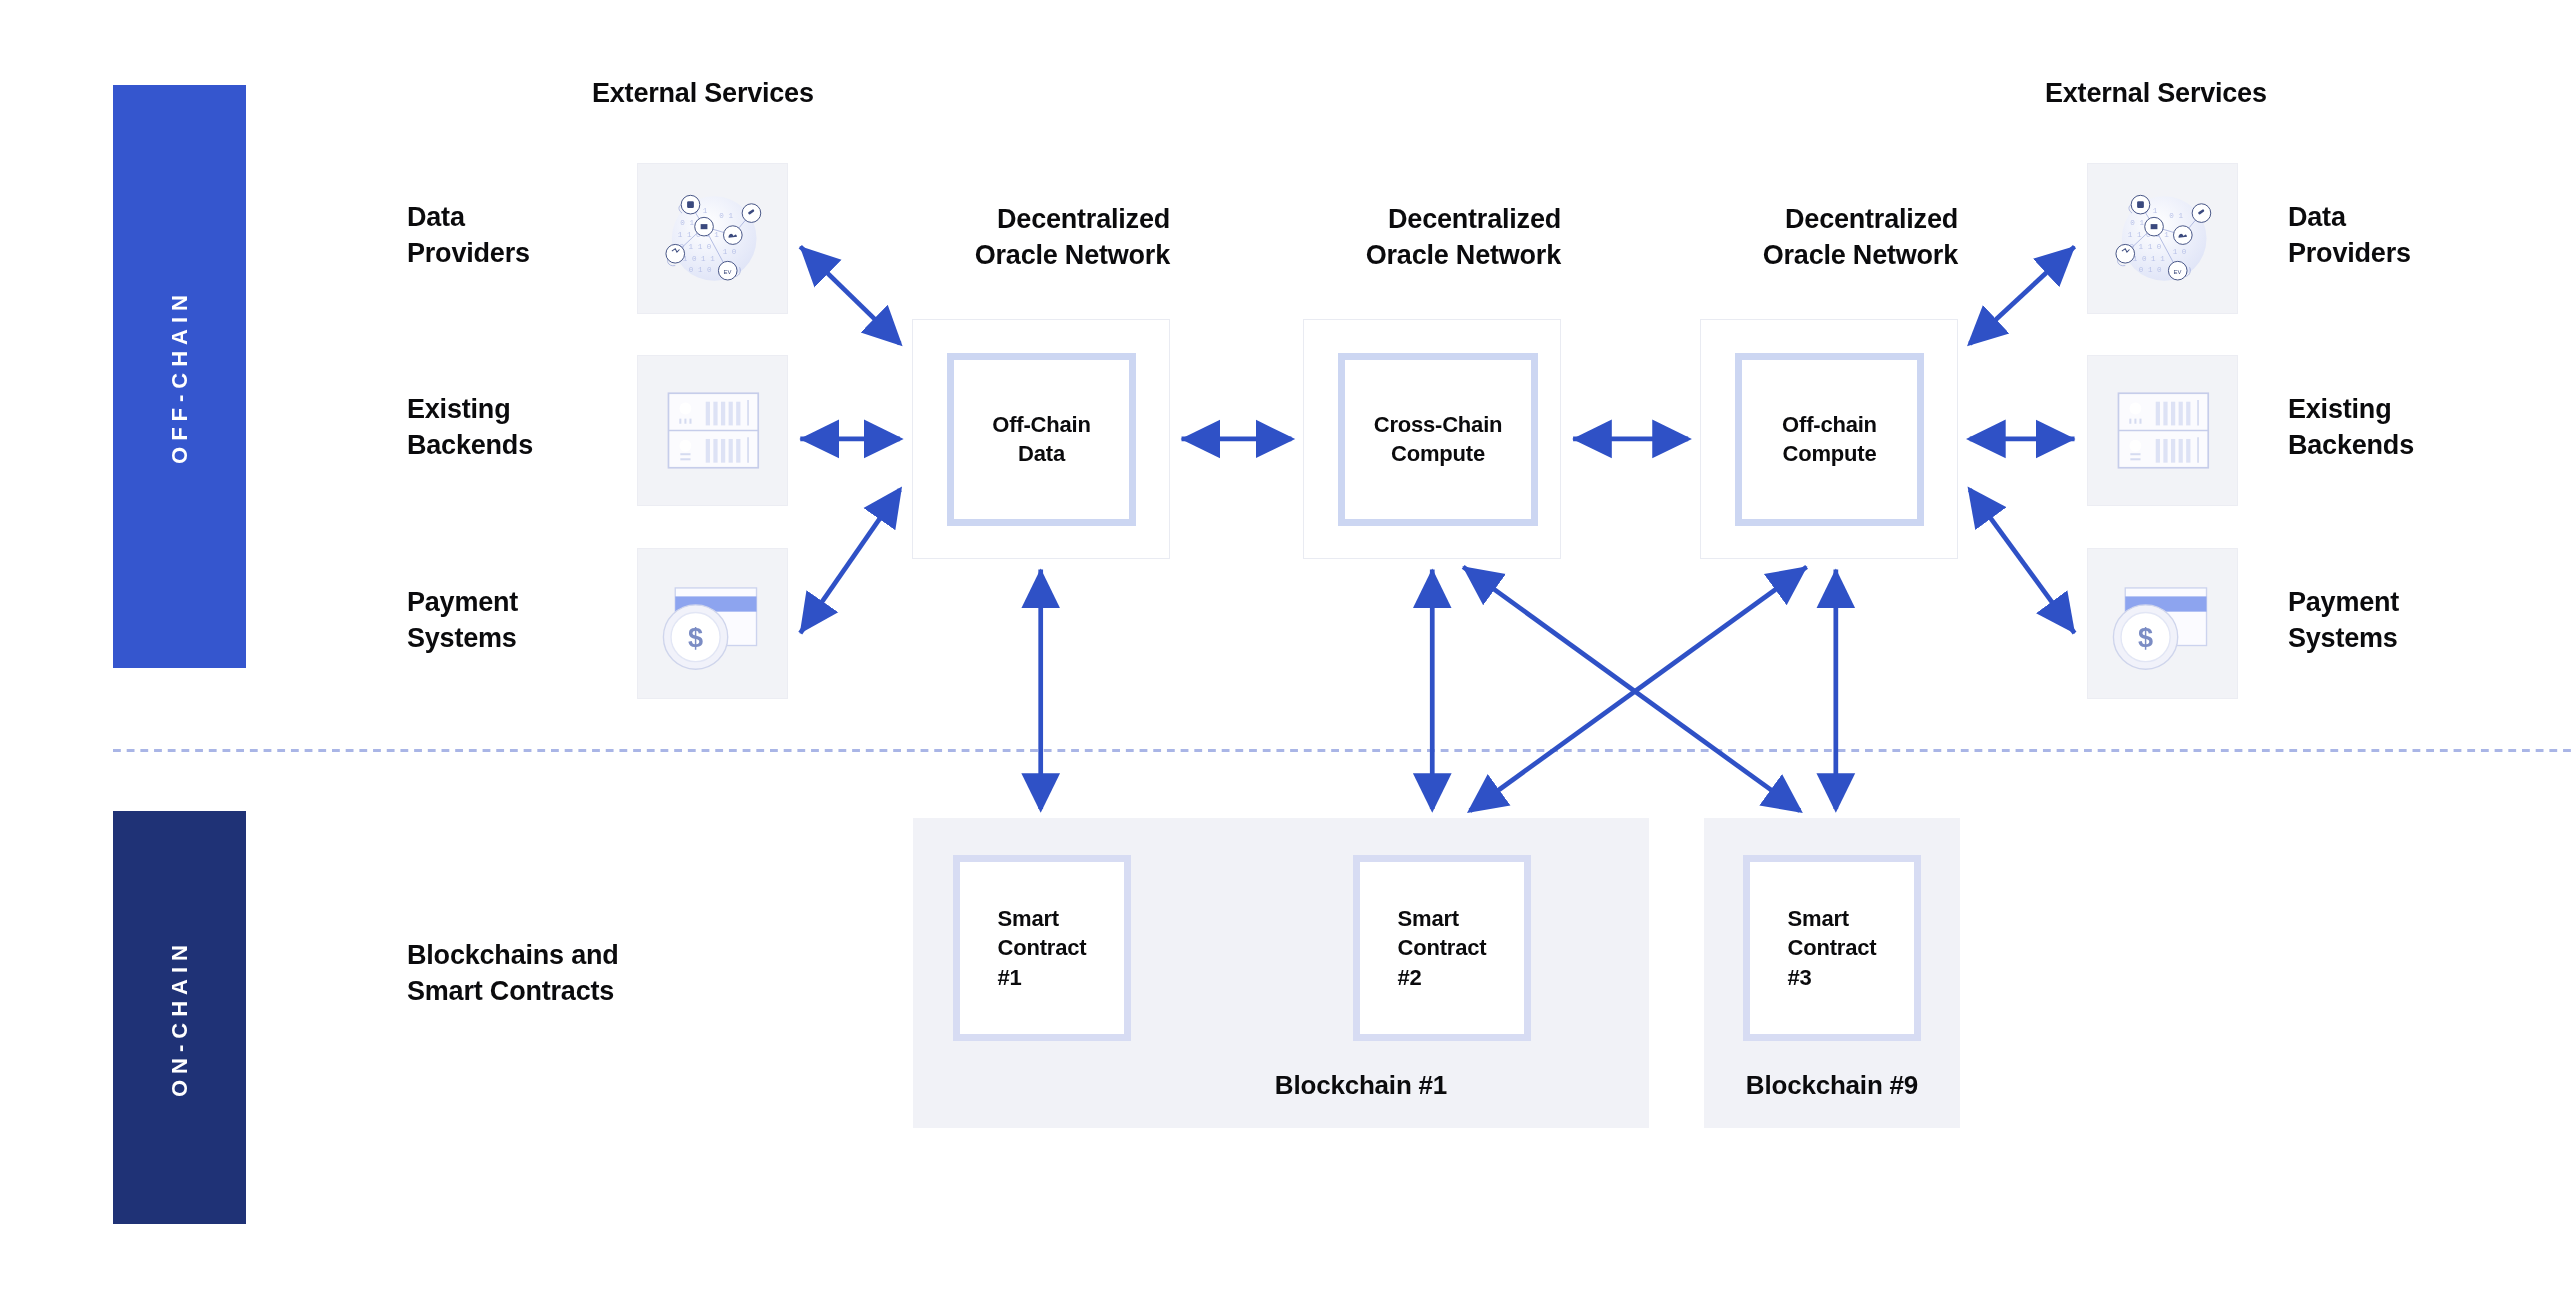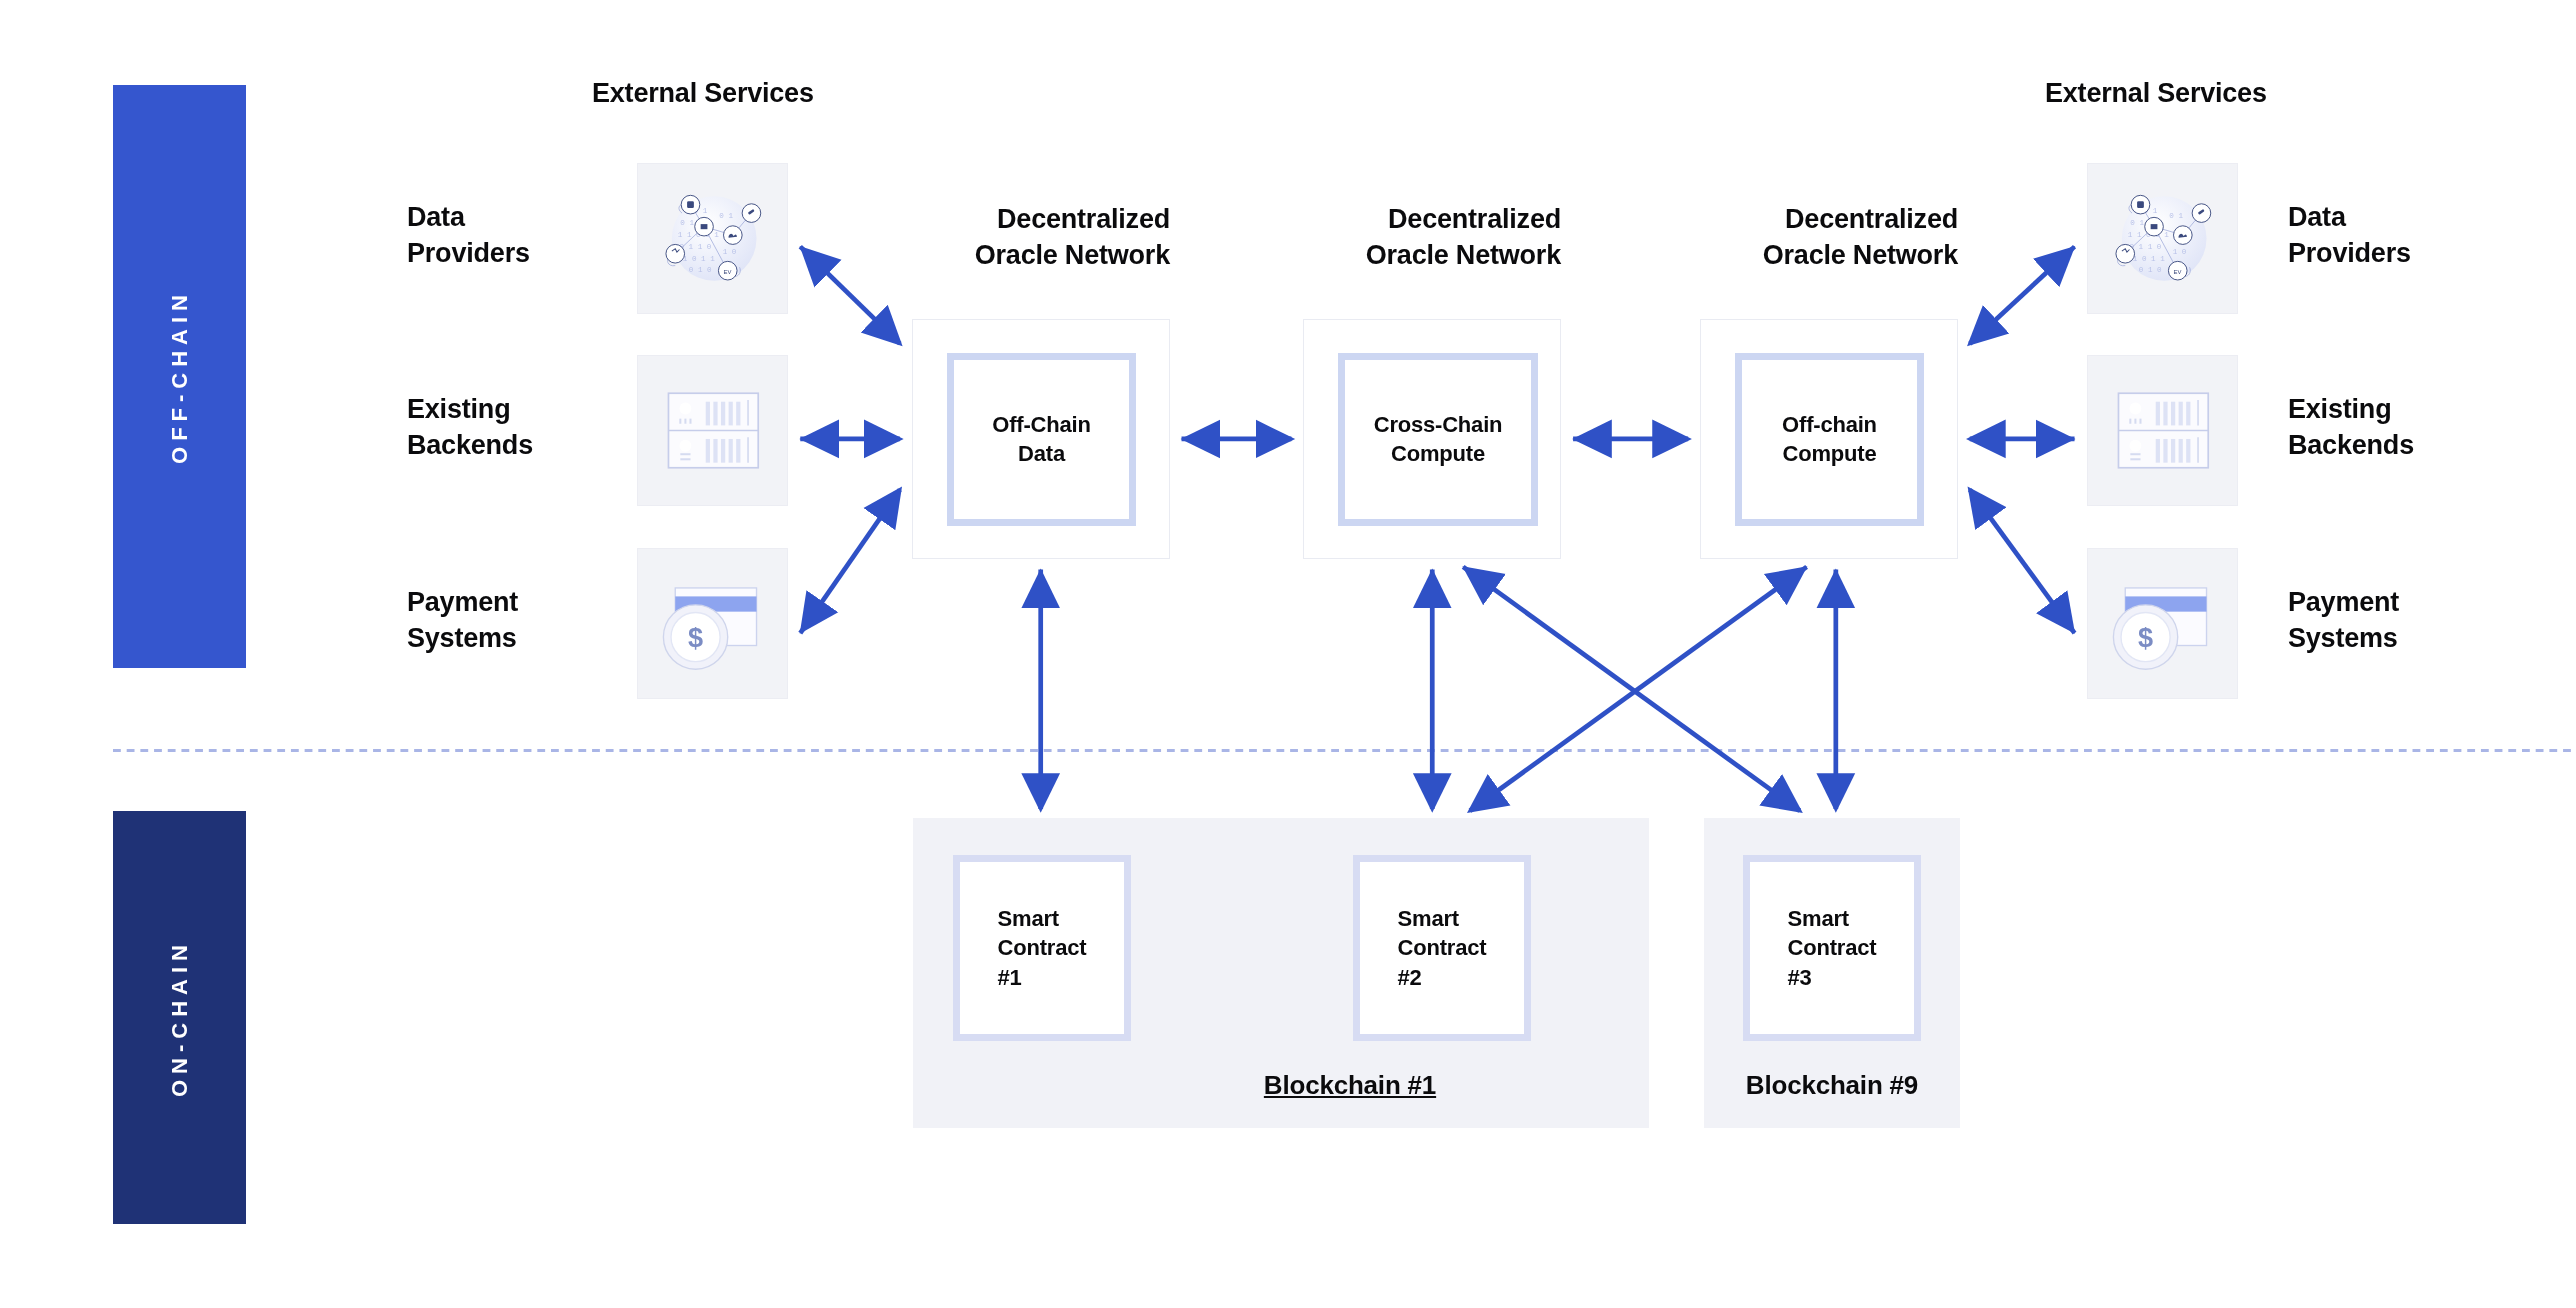--- a/index.html
+++ b/index.html
@@ -179,20 +179,22 @@
   <div class="txt label-side" style="left:407px; top:585px;">Payment
 Systems</div>
 
   <div class="txt label-side" style="left:2288px; top:200px;">Data
 Providers</div>
   <div class="txt label-side" style="left:2288px; top:392px;">Existing
 Backends</div>
   <div class="txt label-side" style="left:2288px; top:585px;">Payment
 Systems</div>
 
+  <div class="txt label-side" style="left:407px; top:938px;">Blockchains and
+Smart Contracts</div>
 
   <div class="icon-tile" style="left:637px; top:163px; width:151px; height:151px;">
     <svg viewBox="0 0 176 176">
       <defs>
         <radialGradient id="globeG1" cx="42%" cy="34%" r="70%">
           <stop offset="0%" stop-color="#ffffff"></stop>
           <stop offset="100%" stop-color="#dfe4f7"></stop>
         </radialGradient>
       </defs>
       <ellipse cx="90" cy="88" rx="50" ry="50" fill="url(#globeG1)"></ellipse>
@@ -405,21 +407,21 @@
     <div class="sc-box" style="left:40px; top:37px; width:178px; height:186px;">
       <span>Smart
 Contract
 #1</span>
     </div>
     <div class="sc-box" style="left:440px; top:37px; width:178px; height:186px;">
       <span>Smart
 Contract
 #2</span>
     </div>
-    <div class="txt chain-caption" style="left:1px; top:250px; width:872px;text-decoration:underline;">Blockchain #1</div>
+    <div class="txt chain-caption" style="left:12px; top:250px; width:872px;">Blockchain #1</div>
   </div>
 
   <div class="chain-box" style="left:1704px; top:818px; width:256px; height:310px;">
     <div class="sc-box" style="left:39px; top:37px; width:178px; height:186px;">
       <span>Smart
 Contract
 #3</span>
     </div>
     <div class="txt chain-caption" style="left:0px; top:250px; width:256px;">Blockchain #9</div>
   </div>

